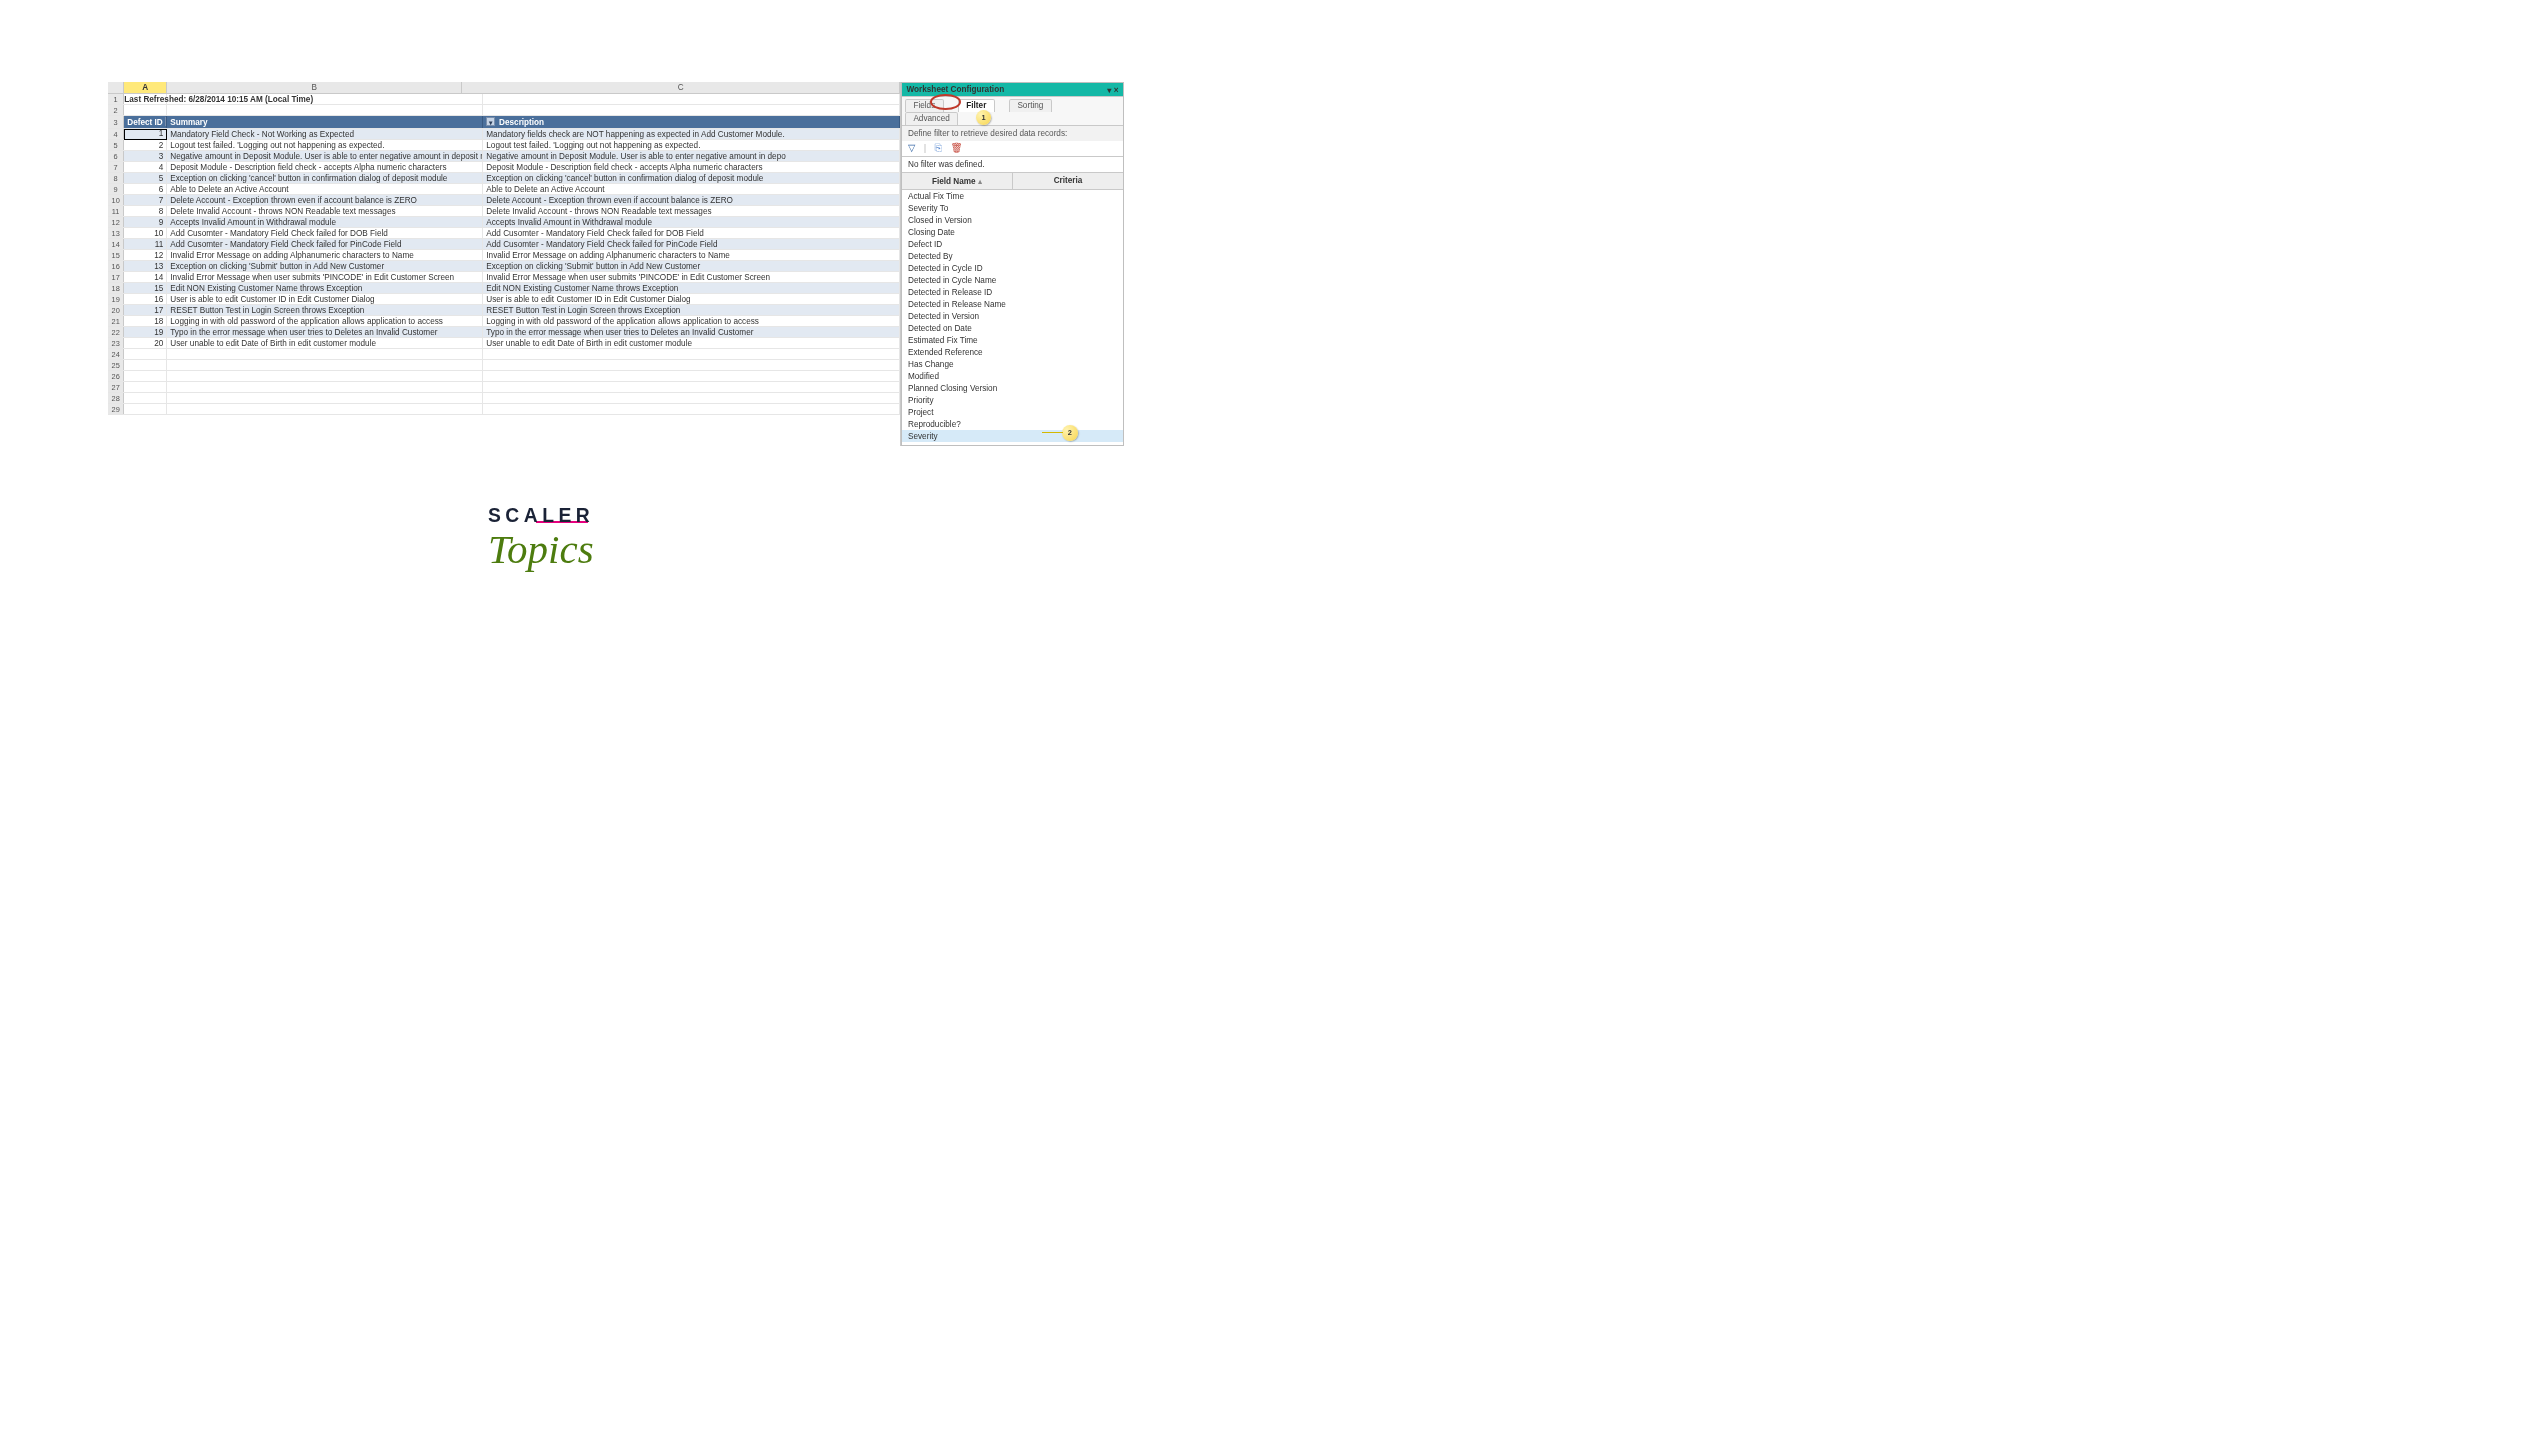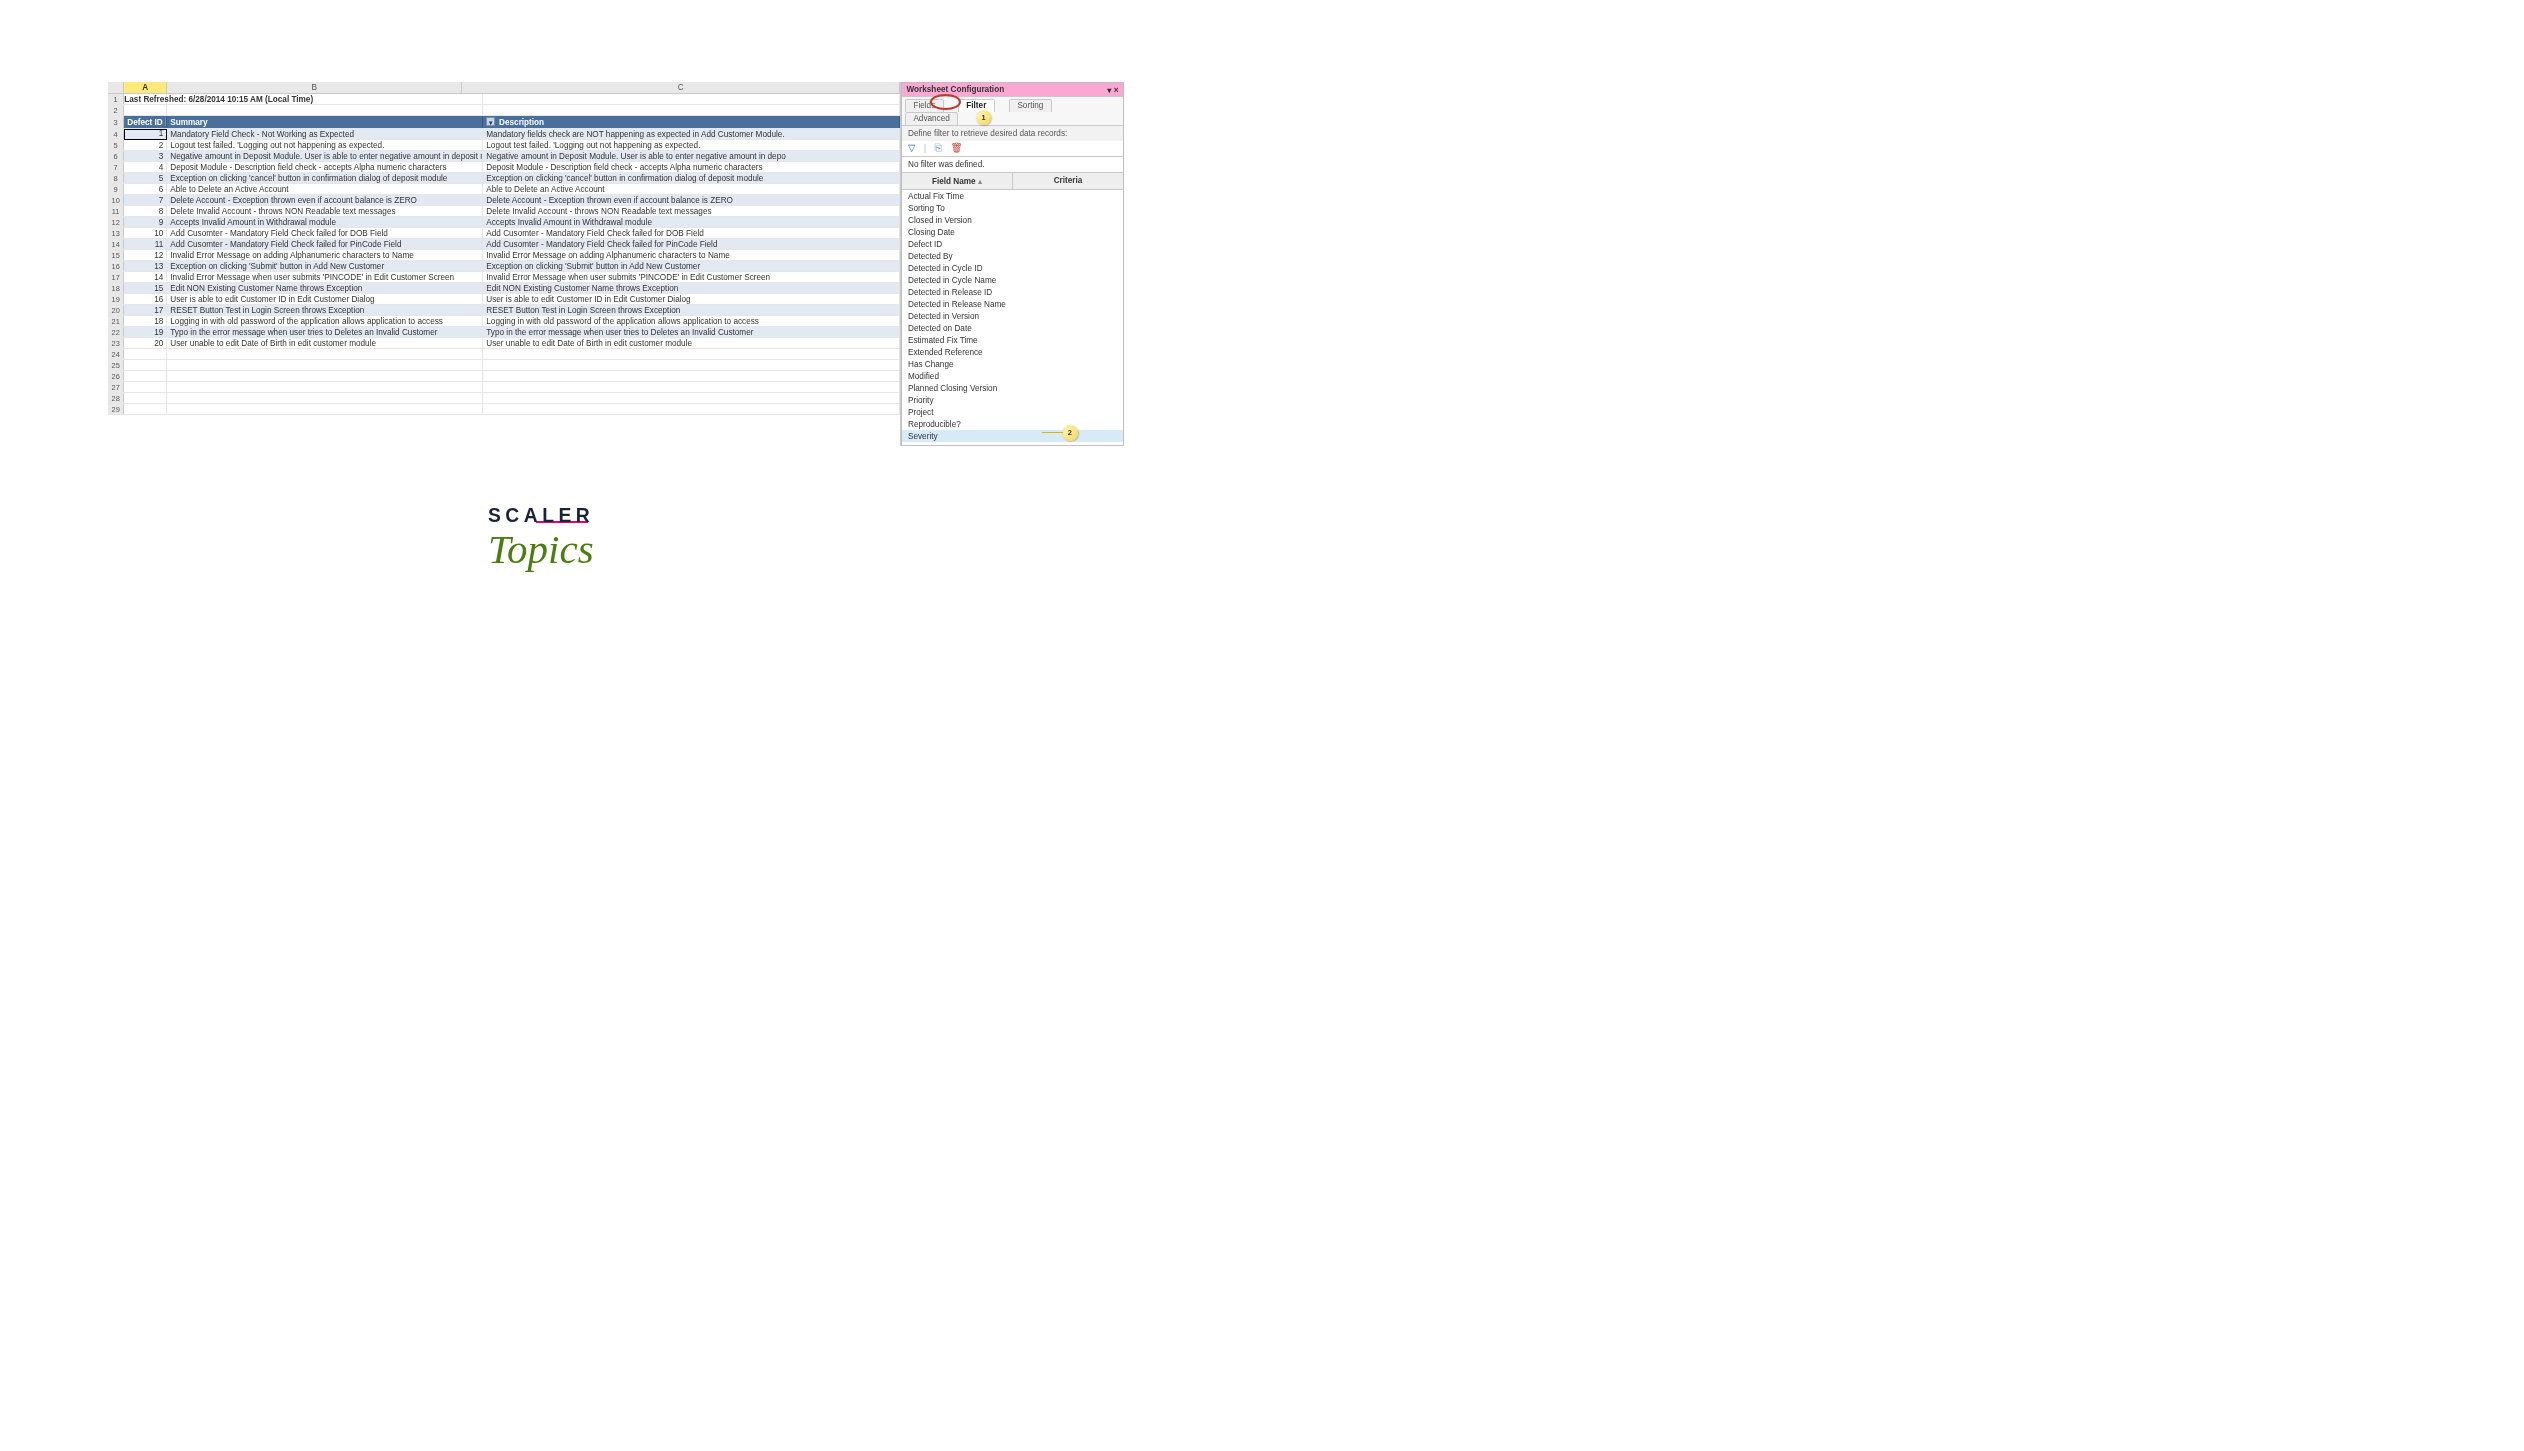--- a/index.html
+++ b/index.html
@@ -116,21 +116,21 @@
   .config-panel {
     width: 223px;
     background: #f2f2f2;
     border: 0.7px solid #bfbfbf;
     display: flex;
     flex-direction: column;
     font-size: 8.2px;
     color:#333;
   }
   .config-title {
-    background: #f9a8d4;
+    background: #14b8a6;
     padding: 1.5px 4.5px;
     font-weight: 600;
     display:flex;
     justify-content: space-between;
     border-bottom: 0.7px solid #c9c9c9;
   }
   .config-tabs {
     background:#f7f7f7;
     border-bottom: 0.7px solid #c9c9c9;
     padding: 1.5px 3px 0 3px;
@@ -482,21 +482,21 @@
       </div>
       <div class="nofilter">No filter was defined.</div>
       <div class="fields-table-header">
         <div class="fh">
           <span>Field Name</span> <span style="color:#888;font-weight:400;">▴</span>
         </div>
         <div class="fh">Criteria</div>
       </div>
       <div class="field-list callout-2-wrap" id="field-list">
           <div class="field-item">Actual Fix Time</div>
-          <div class="field-item">Sorting To</div>
+          <div class="field-item">Severity To</div>
           <div class="field-item">Closed in Version</div>
           <div class="field-item">Closing Date</div>
           <div class="field-item">Defect ID</div>
           <div class="field-item">Detected By</div>
           <div class="field-item">Detected in Cycle ID</div>
           <div class="field-item">Detected in Cycle Name</div>
           <div class="field-item">Detected in Release ID</div>
           <div class="field-item">Detected in Release Name</div>
           <div class="field-item">Detected in Version</div>
           <div class="field-item">Detected on Date</div>

